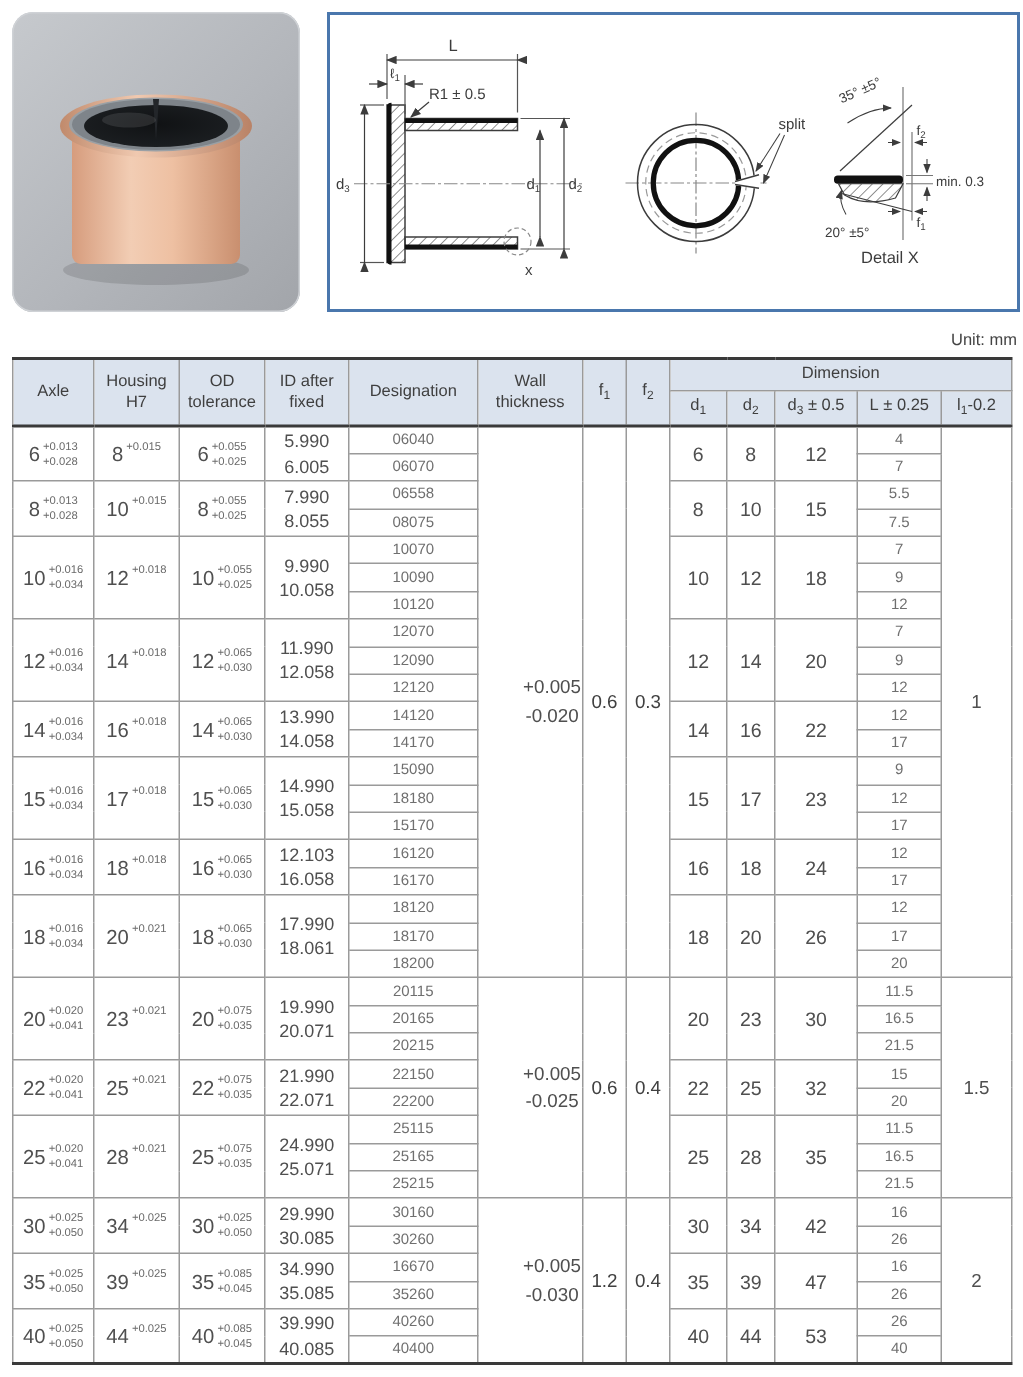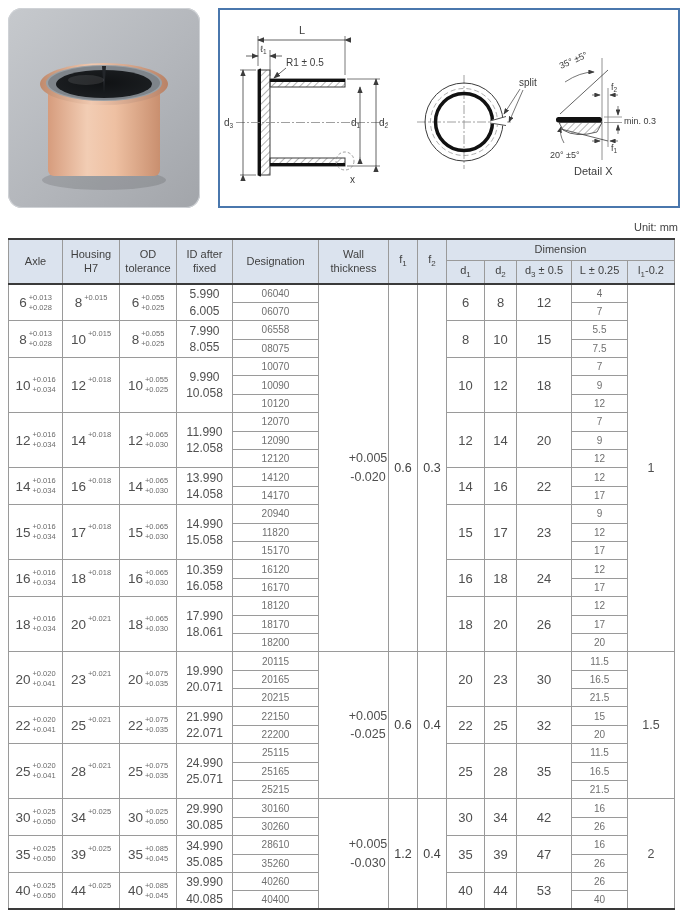--- a/index.html
+++ b/index.html
@@ -460,28 +460,28 @@
             <span class="tol-in">
               <span class="tv">15</span>
               <span class="ts">
                 <span>+0.065</span>
                 <span>+0.030</span>
               </span>
             </span>
           </td>
           <td class="idc" rowspan="3">14.990
 15.058</td>
-          <td class="des">20940</td>
+          <td class="des">15090</td>
           <td class="dim" rowspan="3">15</td>
           <td class="dim" rowspan="3">17</td>
           <td class="dim" rowspan="3">23</td>
           <td class="lval">9</td>
         </tr>
         <tr>
-          <td class="des">11820</td>
+          <td class="des">18180</td>
           <td class="lval">12</td>
         </tr>
         <tr>
           <td class="des">15170</td>
           <td class="lval">17</td>
         </tr>
         <tr>
           <td class="tol" rowspan="2">
             <span class="tol-in">
               <span class="tv">16</span>
@@ -502,21 +502,21 @@
           </td>
           <td class="tol" rowspan="2">
             <span class="tol-in">
               <span class="tv">16</span>
               <span class="ts">
                 <span>+0.065</span>
                 <span>+0.030</span>
               </span>
             </span>
           </td>
-          <td class="idc" rowspan="2">10.359
+          <td class="idc" rowspan="2">12.103
 16.058</td>
           <td class="des">16120</td>
           <td class="dim" rowspan="2">16</td>
           <td class="dim" rowspan="2">18</td>
           <td class="dim" rowspan="2">24</td>
           <td class="lval">12</td>
         </tr>
         <tr>
           <td class="des">16170</td>
           <td class="lval">17</td>
@@ -766,21 +766,21 @@
             <span class="tol-in">
               <span class="tv">35</span>
               <span class="ts">
                 <span>+0.085</span>
                 <span>+0.045</span>
               </span>
             </span>
           </td>
           <td class="idc" rowspan="2">34.990
 35.085</td>
-          <td class="des">28610</td>
+          <td class="des">16670</td>
           <td class="dim" rowspan="2">35</td>
           <td class="dim" rowspan="2">39</td>
           <td class="dim" rowspan="2">47</td>
           <td class="lval">16</td>
         </tr>
         <tr>
           <td class="des">35260</td>
           <td class="lval">26</td>
         </tr>
         <tr>

